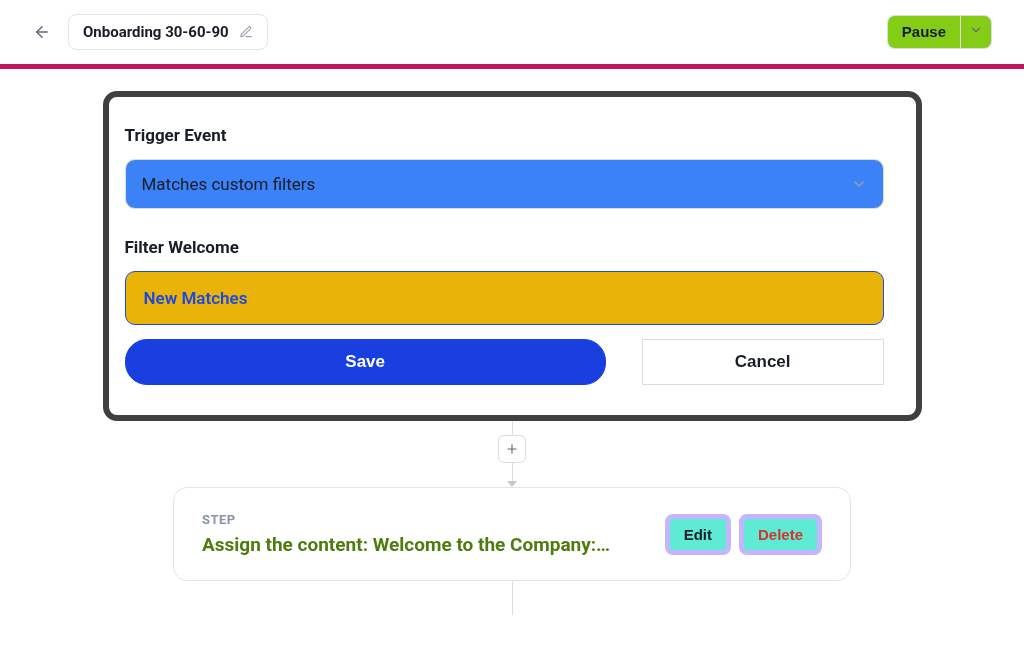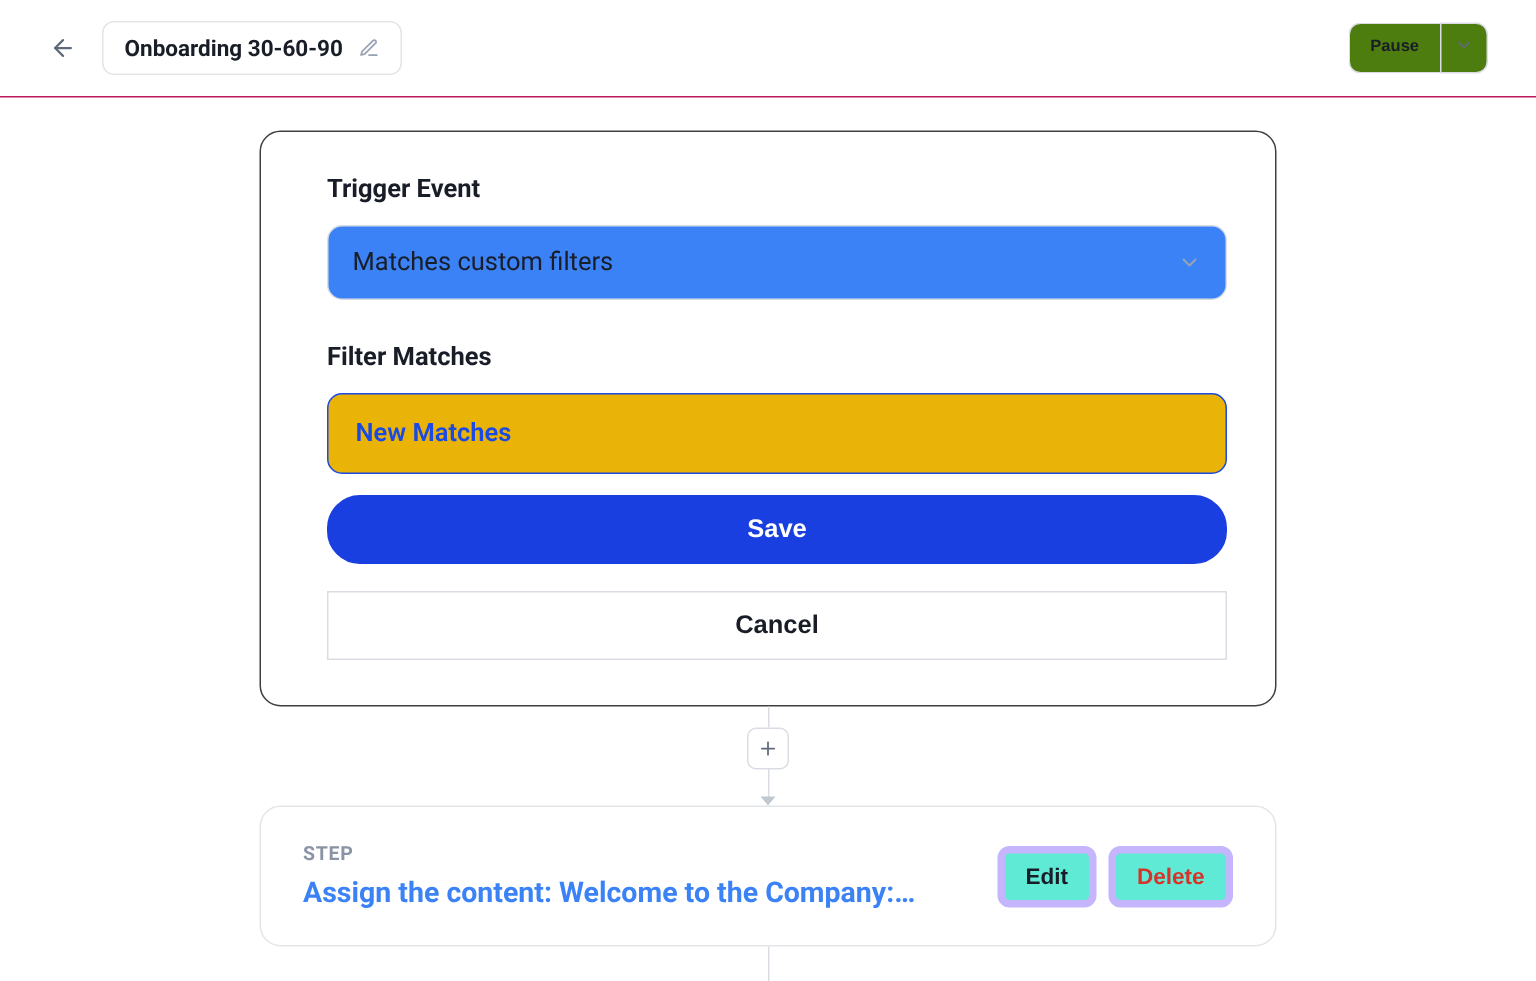--- a/index.html
+++ b/index.html
@@ -15,21 +15,21 @@
   height: 654px;
   overflow: hidden;
 }
 
 
 .topbar {
   display: flex;
   align-items: center;
   justify-content: space-between;
   padding: 14px 32px;
-  border-bottom: 1px solid #be185d;
+  border-bottom: 5px solid #be185d;
 }
 .topbar-left {
   display: flex;
   align-items: center;
   gap: 16px;
 }
 .back-arrow {
   width: 20px;
   height: 20px;
   display: flex;
@@ -53,23 +53,23 @@
 .pencil-icon {
   color: #98a2b3;
   display: inline-flex;
 }
 .topbar-right {
   display: flex;
   align-items: center;
 }
 .btn {
   border: 1px solid #d9dde3;
-  background: #4d7c0f;
-  color: #181d27;
-  font-size: 11px;
+  background: #84cc16;
+  color: #181d27;
+  font-size: 15px;
   font-weight: 600;
   padding: 7px 14px;
   border-radius: 8px;
   cursor: pointer;
   line-height: 1.2;
 }
 .btn-group {
   display: inline-flex;
 }
 .btn-group .btn:first-child {
@@ -90,25 +90,25 @@
 
 
 .canvas {
   display: flex;
   flex-direction: column;
   align-items: center;
   padding-top: 22px;
 }
 
 .card {
-  width: 678px;
-  border: 1px solid #404040;
+  width: 819px;
+  border: 6px solid #404040;
   border-radius: 14px;
   background: #fff;
-  padding: 28px 32px 30px 44px;
+  padding: 28px 32px 30px 16px;
 }
 
 .section-label {
   font-size: 17px;
   font-weight: 700;
   color: #181d27;
   margin-bottom: 14px;
 }
 
 .select {
@@ -142,23 +142,22 @@
   margin-bottom: 14px;
 }
 .option.selected {
   border-color: #1a4ae3;
   color: #1a4ae3;
   font-weight: 600;
 }
 
 .action-row {
   display: flex;
-  gap: 18px;
+  gap: 36px;
   margin-top: 14px;
-  flex-direction: column;
 }
 .btn-primary {
   flex: 2;
   background: #1a3fe0;
   border: 1px solid #1a3fe0;
   color: #fff;
   font-size: 17px;
   font-weight: 700;
   padding: 12px 0;
   border-radius: 22px;
@@ -230,21 +229,21 @@
 .step-kicker {
   font-size: 13px;
   font-weight: 700;
   letter-spacing: 0.5px;
   color: #8a94a6;
   margin-bottom: 6px;
 }
 .step-title {
   font-size: 19px;
   font-weight: 700;
-  color: #3b82f6;
+  color: #4d7c0f;
   white-space: nowrap;
   overflow: hidden;
   text-overflow: ellipsis;
 }
 .step-actions {
   display: flex;
   gap: 8px;
 }
 .mini-btn {
   border: 5px solid #c4b5fd;
@@ -309,21 +308,21 @@
       <span>Matches custom filters</span>
       <span class="chev">
         <svg width="16" height="16" viewBox="0 0 24 24" fill="none" stroke="currentColor" stroke-width="2" stroke-linecap="round" stroke-linejoin="round">
             <polyline points="6 9 12 15 18 9"></polyline>
           </svg>
       </span>
     </div>
 
     <div class="spacer-24"></div>
 
-    <div class="section-label">Filter Matches</div>
+    <div class="section-label">Filter Welcome</div>
 
     <div class="option selected">
       <span>New Matches</span>
     </div>
 
     <div class="action-row">
       <button class="btn-primary">Save</button>
       <button class="btn-secondary">Cancel</button>
     </div>
   </div>

